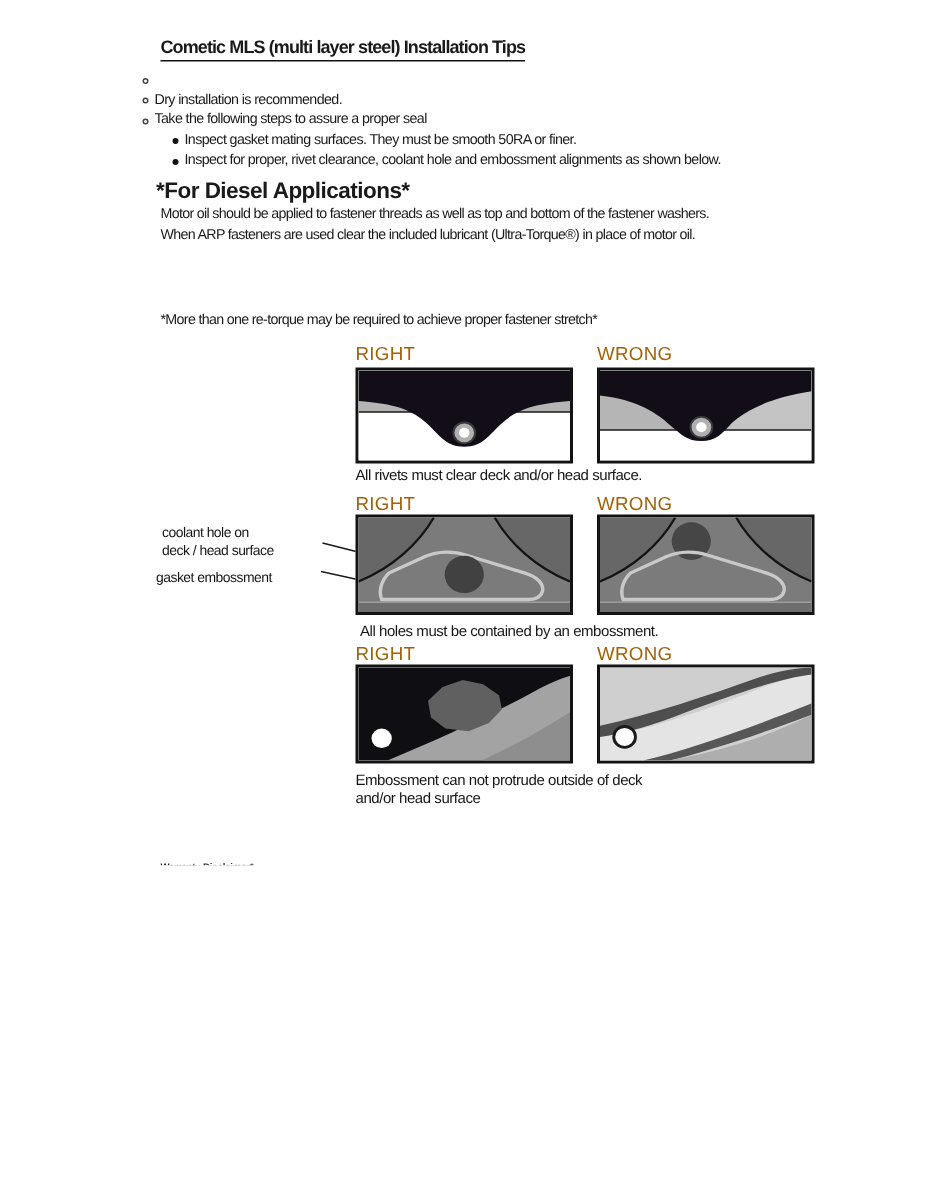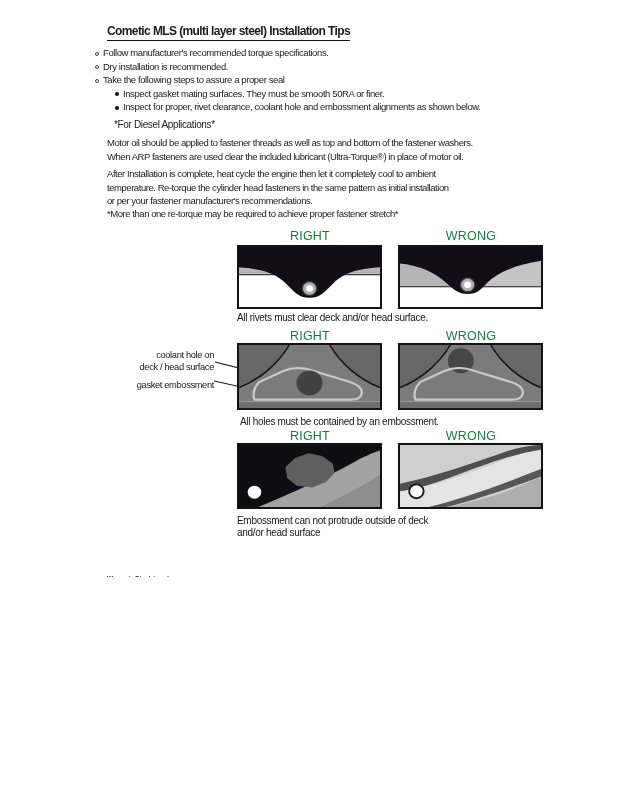--- a/index.html
+++ b/index.html
@@ -20,50 +20,49 @@
   .tip-row.sub { padding-left:20px; }
   .marker-o {
     width:4px; height:4px; border:1px solid #444; border-radius:50%;
     margin-right:4px; flex:0 0 auto; align-self:center;
   }
   .marker-f {
     width:4px; height:4px; background:#111; border-radius:50%;
     margin-right:4px; flex:0 0 auto; align-self:center;
   }
 
-  .diesel-heading { left:114px; top:119px; font-size:10px; font-weight:normal; letter-spacing:-0.35px; }
+  .diesel-heading { left:104px; top:119px; font-size:15px; font-weight:bold; letter-spacing:-0.35px; }
   .para { left:107px; width:412px; font-size:9.5px; line-height:13.6px; letter-spacing:-0.45px; white-space:pre-line; }
   .p1 { top:136px; } .p2 { top:167px; } .p3 { top:207px; }
 
-  .rw-label { width:146px; text-align:center; font-size:12.5px; letter-spacing:0.2px; color:#15803d; }
+  .rw-label { width:146px; text-align:left; font-size:12.5px; letter-spacing:0.2px; color:#a16207; }
   .panel { border:2.5px solid #131313; background:#fff; }
   .panel svg { display:block; }
   .caption { font-size:10px; letter-spacing:-0.3px; color:#161616; line-height:12px; }
 
-  .callout { text-align:right; font-size:9.3px; letter-spacing:-0.35px; line-height:12px; color:#161616; }
+  .callout { font-size:9.3px; letter-spacing:-0.35px; line-height:12px; color:#161616; }
 
   .warranty { left:107px; top:575px; width:411px; color:#2b2b2b; }
   .w-head { font-size:6.4px; font-weight:bold; letter-spacing:-0.1px; margin-bottom:6px; }
   .w-para { font-size:5.8px; line-height:7.3px; letter-spacing:-0.12px; text-align:justify; margin-bottom:6.5px; }
   .w-para.tight { margin-bottom:0; }
   .w-gap { margin-bottom:6.5px; }
 
   .page-number { left:368px; top:760px; width:100px; text-align:right; font-size:12.5px; color:#2a2a2a; letter-spacing:0.2px; }
 </style>
 </head>
 <body>
 
 <div class="page">
 
   <div class="abs title">Cometic MLS (multi layer steel) Installation Tips</div>
 
   <div class="abs tips">
     <div class="tip-row">
       <span class="marker-o"></span>
-      <span>Follow manufacturer's recommended torque specifications.</span>
     </div>
     <div class="tip-row">
       <span class="marker-o"></span>
       <span>Dry installation is recommended.</span>
     </div>
     <div class="tip-row">
       <span class="marker-o"></span>
       <span>Take the following steps to assure a proper seal</span>
     </div>
     <div class="tip-row sub">
@@ -72,23 +71,20 @@
     </div>
     <div class="tip-row sub">
       <span class="marker-f"></span>
       <span>Inspect for proper, rivet clearance, coolant hole and embossment alignments as shown below.</span>
     </div>
   </div>
 
   <div class="abs diesel-heading">*For Diesel Applications*</div>
   <div class="abs para p1">Motor oil should be applied to fastener threads as well as top and bottom of the fastener washers.
 When ARP fasteners are used clear the included lubricant (Ultra-Torque®) in place of motor oil.</div>
-  <div class="abs para p2">After Installation is complete, heat cycle the engine then let it completely cool to ambient
-temperature. Re-torque the cylinder head fasteners in the same pattern as initial installation
-or per your fastener manufacturer's recommendations.</div>
   <div class="abs para p3">*More than one re-torque may be required to achieve proper fastener stretch*</div>
 
   <div class="abs rw-label" style="left:237px; top:229px;">RIGHT</div>
   <div class="abs rw-label" style="left:398px; top:229px;">WRONG</div>
 
   <div class="abs panel" style="left:237px; top:245px;">
     <svg width="141" height="60" viewBox="0 0 146 65" preserveAspectRatio="none">
       <rect width="146" height="65" fill="#ffffff"></rect>
       <path d="M0,21 C26,22 38,25 52,30 L0,30 Z" fill="#b5b5b5"></path>
       <path d="M146,21 C120,22 108,25 94,30 L146,30 Z" fill="#b5b5b5"></path>

